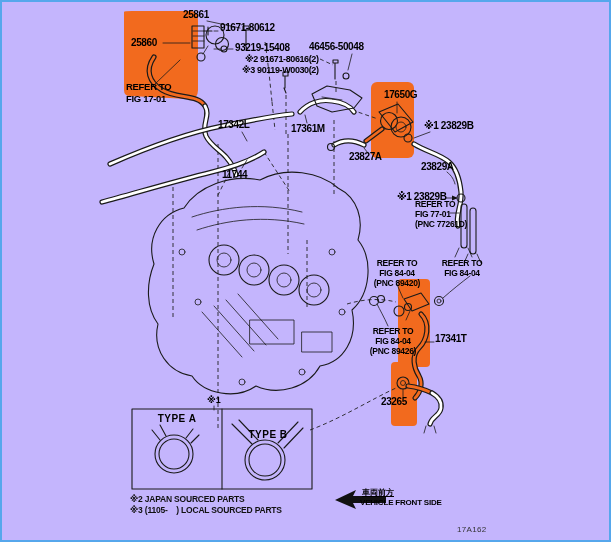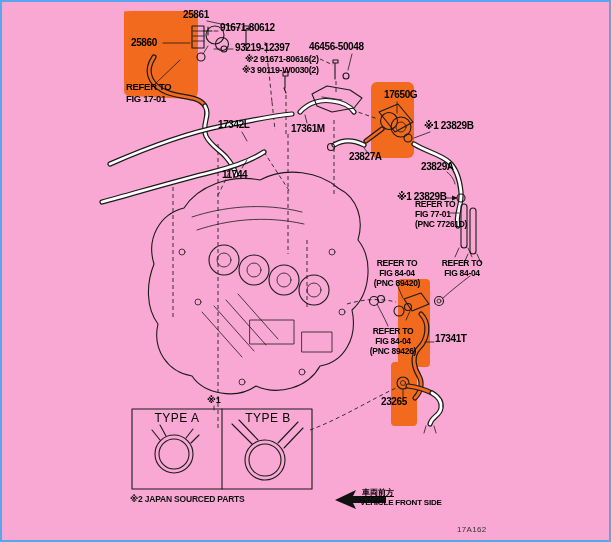--- a/index.html
+++ b/index.html
@@ -1,39 +1,39 @@
 <!DOCTYPE html>
 <html style="--hl: #F26A1E; --frame: #56A7EC;"><head>
 <meta charset="utf-8">
 <style>
   html,body{margin:0;padding:0;background:#fff;}
   .stage{
     position:relative;
     width:611px;height:542px;
     box-sizing:border-box;
-    background:#f9a8d4;
+    background:#c4b5fd;
     border:2px solid var(--frame,#56A7EC);
     overflow:hidden;
     font-family:"Liberation Sans","DejaVu Sans",sans-serif;
   }
   .stage svg{position:absolute;left:0;top:0;}
   .lbl{
     position:absolute;
     font-weight:bold;font-size:10px;line-height:10px;
     letter-spacing:-0.4px;color:#000;white-space:pre;
   }
   .refer{
     position:absolute;
     font-weight:bold;font-size:8.5px;line-height:10px;
     letter-spacing:-0.3px;color:#000;white-space:pre-line;
   }
   .refer-lg{font-size:9.5px;line-height:11.5px;}
   .ctr{text-align:center;}
   .hdr{
-    position:absolute;font-weight:normal;font-size:12px;line-height:9px;
+    position:absolute;font-weight:bold;font-size:10px;line-height:9px;
     letter-spacing:0.5px;color:#000;text-align:center;
   }
   .marker{position:absolute;font-weight:bold;font-size:9px;color:#000;}
   .fnote{
     position:absolute;font-weight:bold;font-size:8.5px;line-height:9px;
     letter-spacing:-0.2px;color:#111;white-space:pre;
   }
   .jp{position:absolute;font-weight:bold;font-size:8px;color:#000;letter-spacing:0;text-decoration:underline;}
   .en{position:absolute;font-weight:bold;font-size:8px;color:#000;letter-spacing:-0.2px;text-align:right;}
   .figcode{position:absolute;font-weight:normal;font-size:8px;color:#333;letter-spacing:0.3px;}
@@ -225,21 +225,21 @@
     </g>
 
     <g>
       <path class="blk" d="M333,498 L354,488 L351,494 L384,494 L384,501 L351,501 L354,507 Z"></path>
     </g>
   </svg>
 
   <span class="lbl" style="left:181px;top:8px">25861</span>
   <span class="lbl" style="left:129px;top:36px">25860</span>
   <span class="lbl" style="left:218px;top:21px">91671-80612</span>
-  <span class="lbl" style="left:233px;top:41px">93219-12397</span>
+  <span class="lbl" style="left:233px;top:41px">93219-15408</span>
   <span class="lbl" style="left:243px;top:52px;font-size:9px">※2 91671-80616(2)</span>
   <span class="lbl" style="left:240px;top:63px;font-size:9px">※3 90119-W0030(2)</span>
   <span class="lbl" style="left:307px;top:40px">46456-50048</span>
   <span class="lbl" style="left:216px;top:118px">17342L</span>
   <span class="lbl" style="left:289px;top:122px">17361M</span>
   <span class="lbl" style="left:220px;top:168px">11744</span>
   <span class="lbl" style="left:382px;top:88px">17650G</span>
   <span class="lbl" style="left:422px;top:119px">※1 23829B</span>
   <span class="lbl" style="left:347px;top:150px">23827A</span>
   <span class="lbl" style="left:419px;top:160px">23829A</span>
@@ -256,21 +256,22 @@
 FIG 84-04
 (PNC 89420)</div>
   <div class="refer ctr" style="left:429px;top:256px;width:62px">REFER TO
 FIG 84-04</div>
   <div class="refer ctr" style="left:354px;top:324px;width:74px">REFER TO
 FIG 84-04
 (PNC 89426)</div>
 
   <span class="marker" style="left:205px;top:393px">※1</span>
   <span class="hdr" style="left:130px;top:412px;width:90px">TYPE A</span>
-  <span class="hdr" style="left:220px;top:412px;width:92px">TYPE B</span>
+  <span class="hdr" style="left:220px;top:428px;width:92px">TYPE B</span>
 
   <span class="fnote" style="left:128px;top:493px">※2 JAPAN SOURCED PARTS</span>
+  <span class="fnote" style="left:128px;top:504px">※3 (1105-    ) LOCAL SOURCED PARTS</span>
 
   <span class="jp" style="left:360px;top:485px">車両前方</span>
   <span class="en" style="left:358px;top:496px">VEHICLE FRONT SIDE</span>
   <span class="figcode" style="left:455px;top:523px">17A162</span>
 
 </div>
 
 </body></html>

